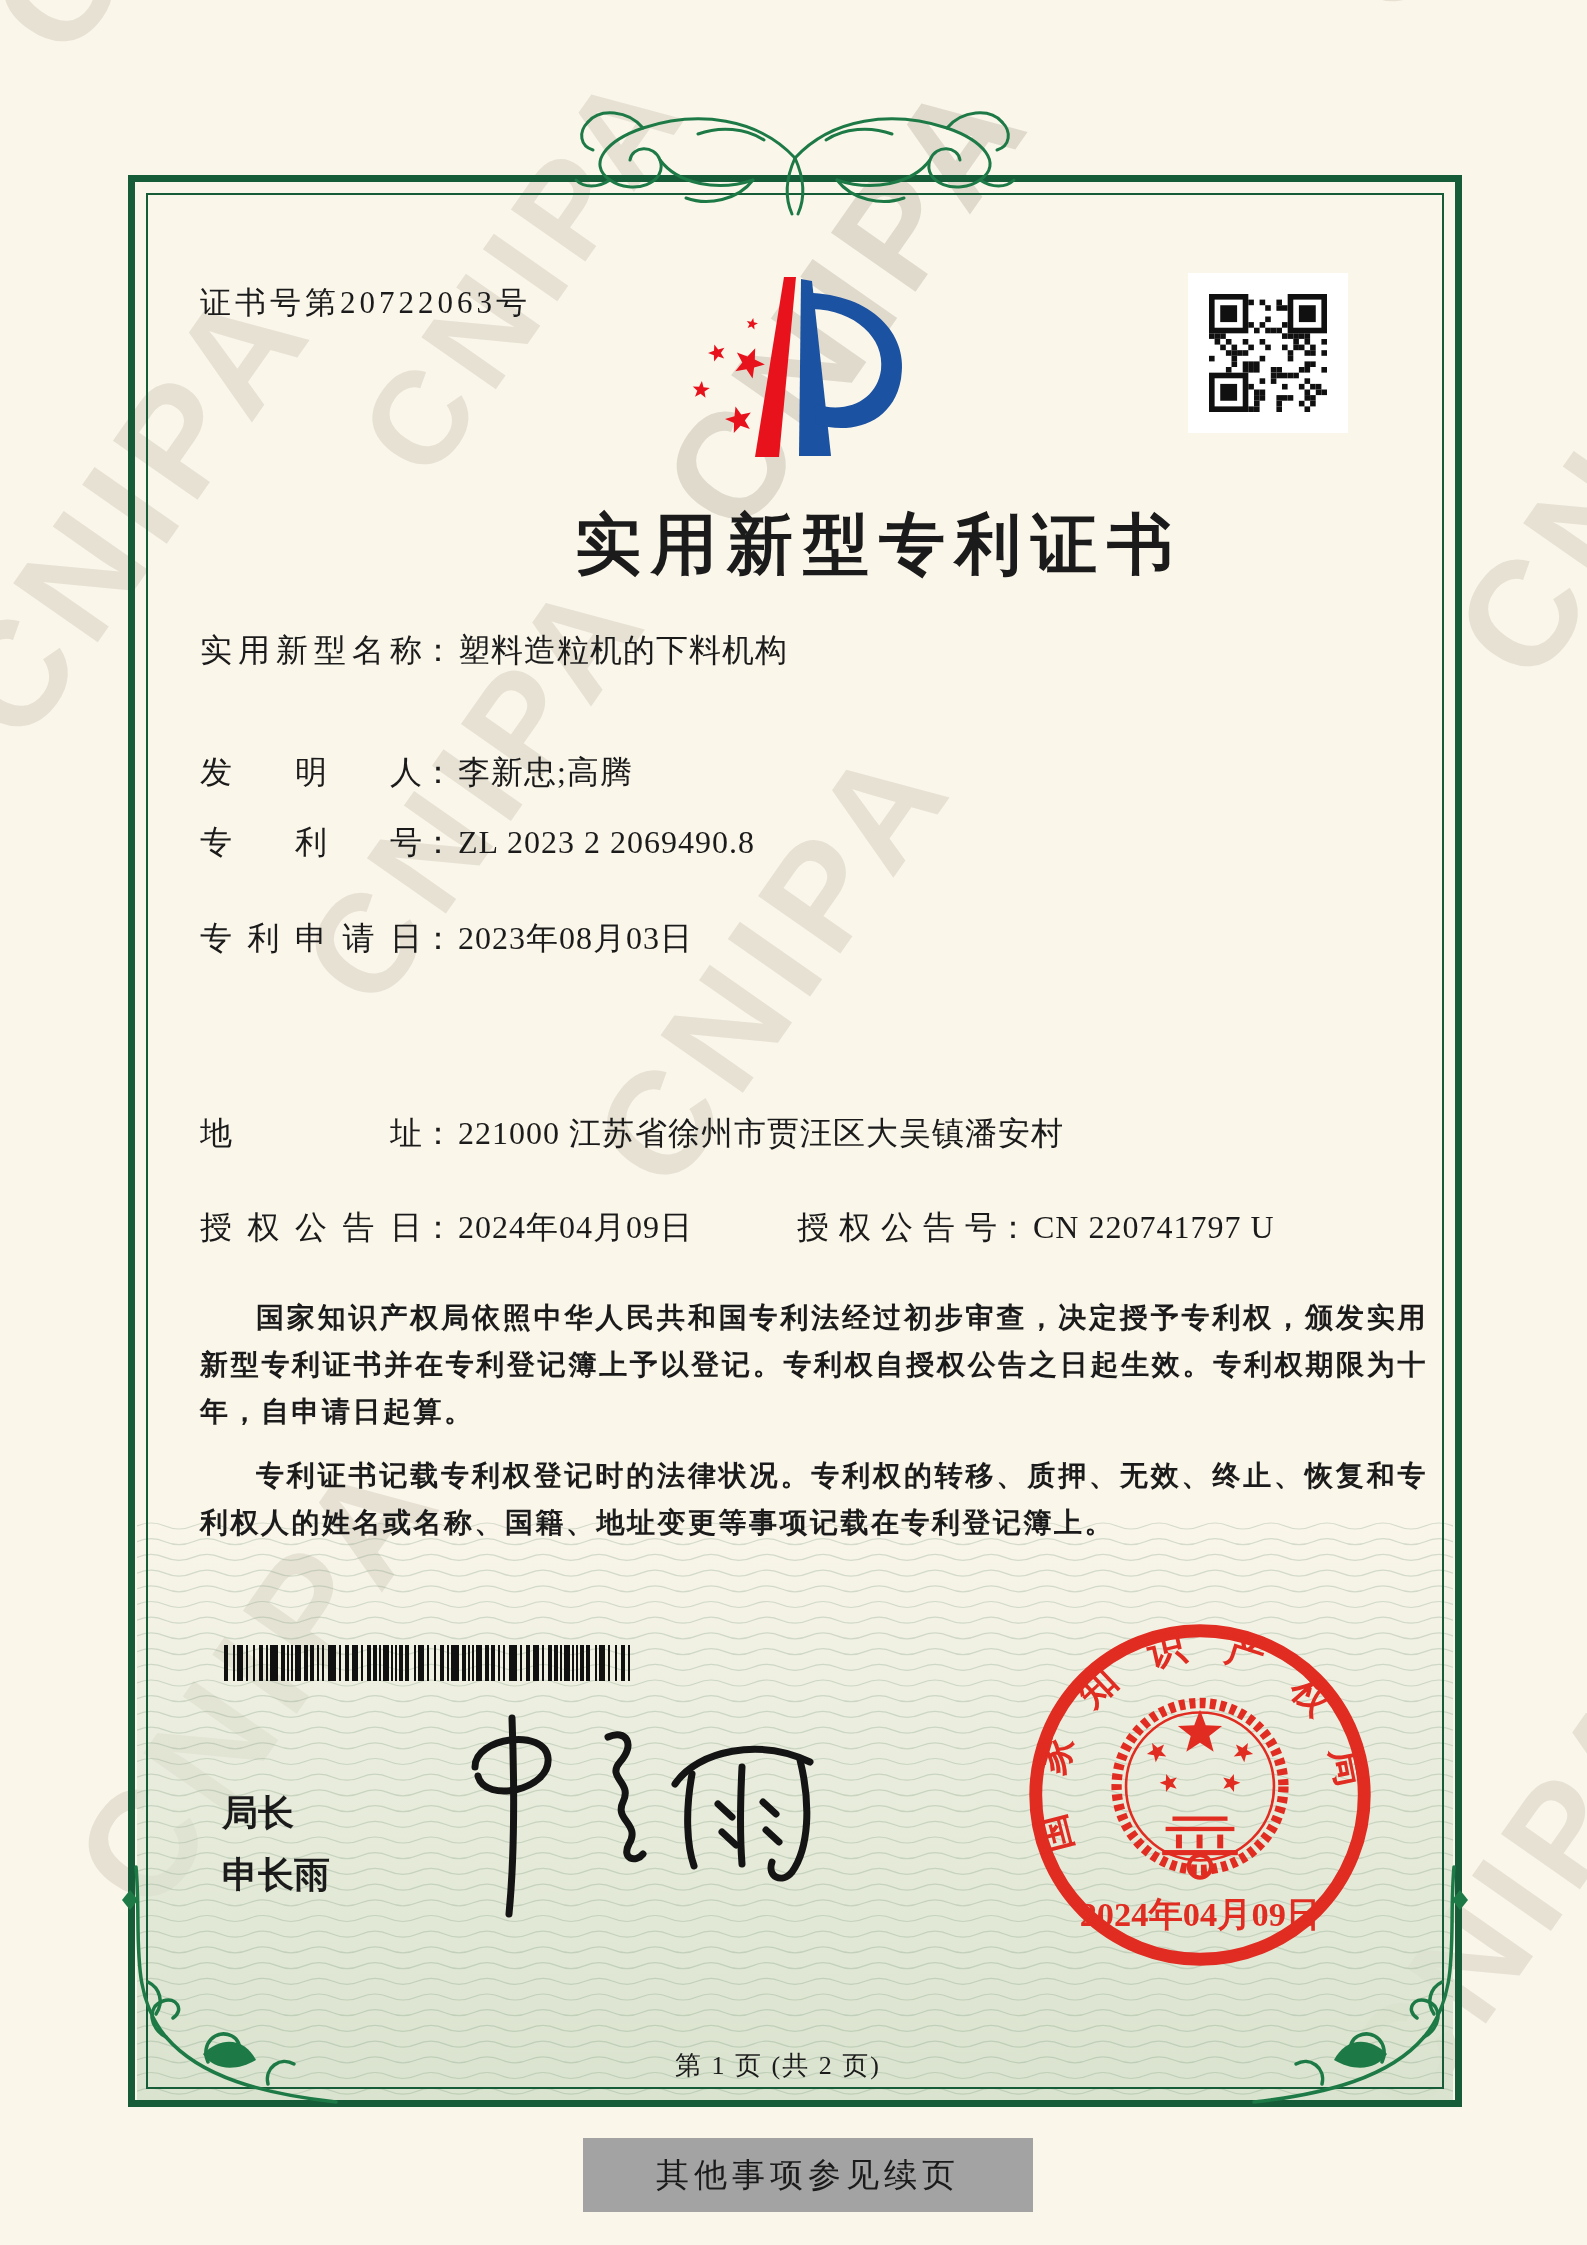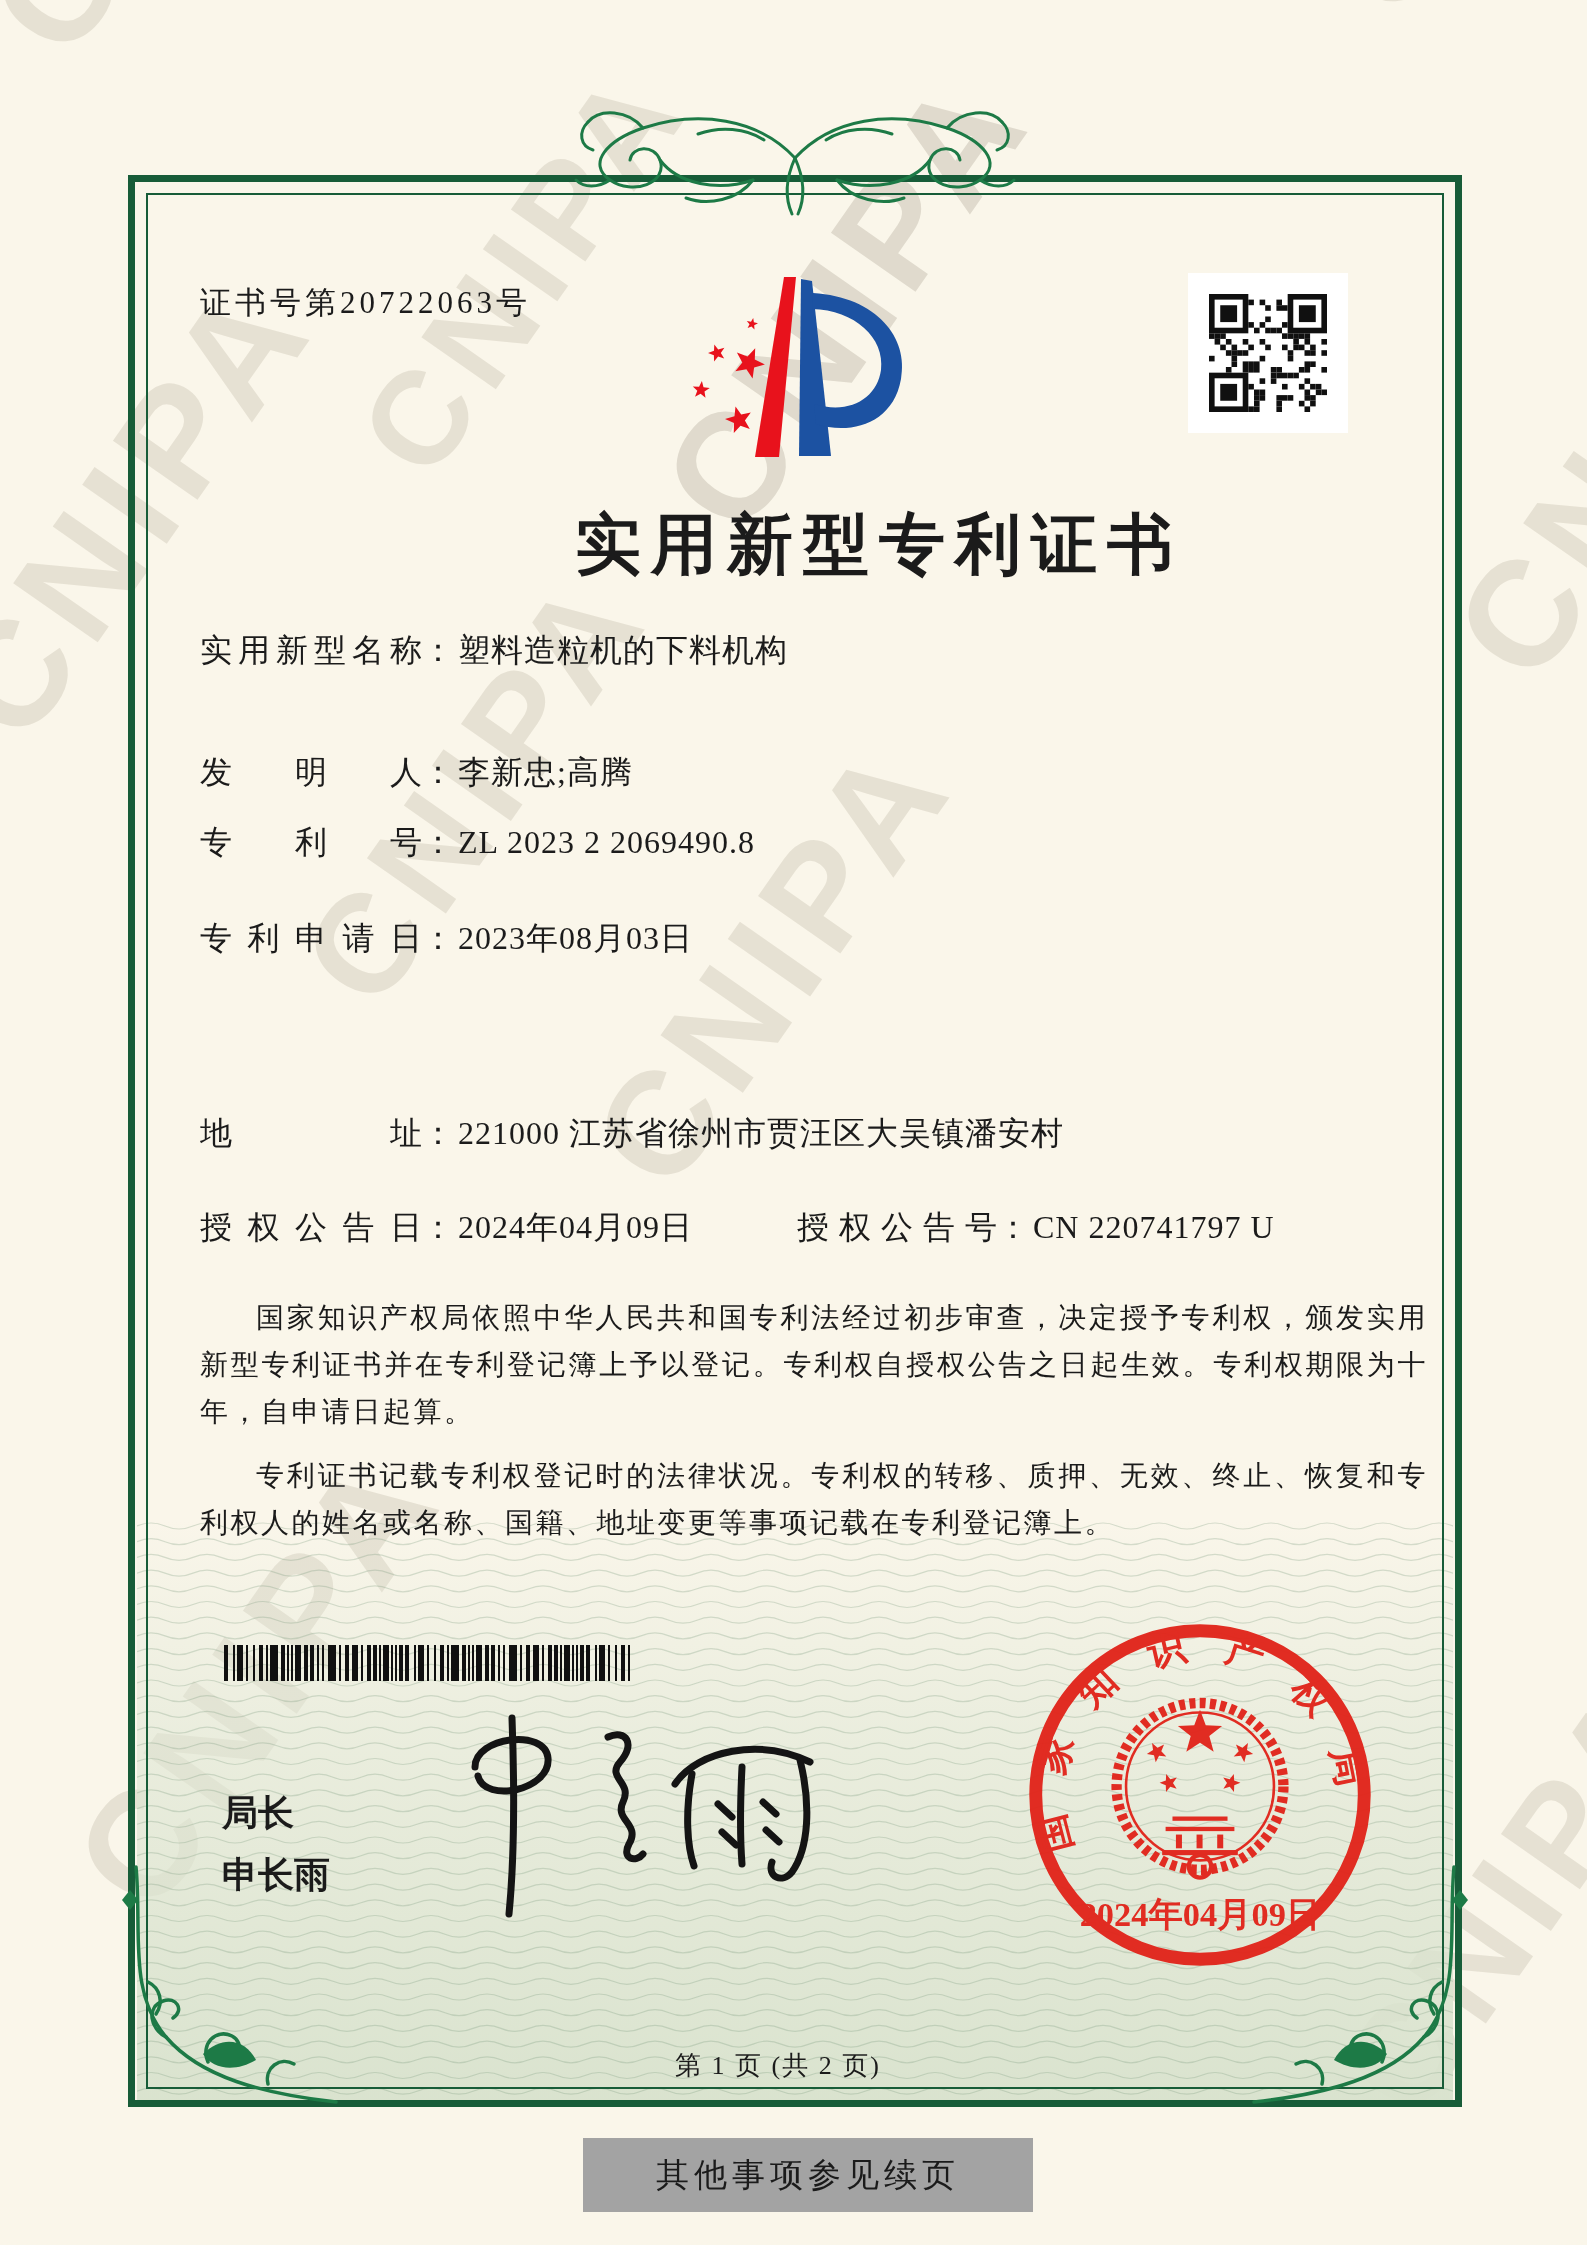--- a/index.html
+++ b/index.html
@@ -30,21 +30,21 @@
   .frow{position:absolute;left:200px;width:1240px;font-size:32px;z-index:5;white-space:nowrap;}
   .flabel{display:inline-block;width:222px;text-align:justify;text-align-last:justify;vertical-align:bottom;}
   .flabel2{display:inline-block;width:200px;text-align:justify;text-align-last:justify;vertical-align:bottom;}
   .fcolon{display:inline-block;width:36px;}
   .fvalue{letter-spacing:1px;}
   .r1{top:629px}.r2{top:751px}.r3{top:821px}.r4{top:917px}.r5{top:1013px}.r6{top:1112px}.r7{top:1206px}
   .grant-no{position:absolute;left:597px;top:0;}
   
   .body-text{position:absolute;left:200px;top:1294px;width:1228px;font-size:28px;
       line-height:47px;letter-spacing:2.5px;text-align:justify;z-index:5;}
-  .body-text p{margin:0 0 17px 0;text-indent:2em;}
+  .body-text p{margin:0 0 17px 0;text-indent:2em;font-weight:bold;}
   
   .barcode{position:absolute;left:224px;top:1645px;z-index:5;}
   .signer{position:absolute;left:222px;top:1782px;z-index:6;
       font-family:"Liberation Sans","DejaVu Sans",sans-serif;font-size:36px;font-weight:bold;line-height:62px;}
   .signature{position:absolute;left:430px;top:1712px;z-index:6;}
   .seal{position:absolute;left:1028px;top:1623px;z-index:7;opacity:0.96;}
   .page-footer{position:absolute;left:128px;top:2048px;width:1300px;text-align:center;
       font-size:26px;letter-spacing:2px;z-index:6;}
   .cont-band{position:absolute;left:583px;top:2138px;width:450px;height:74px;background:#a3a3a3;
       z-index:5;display:flex;align-items:center;justify-content:center;}

